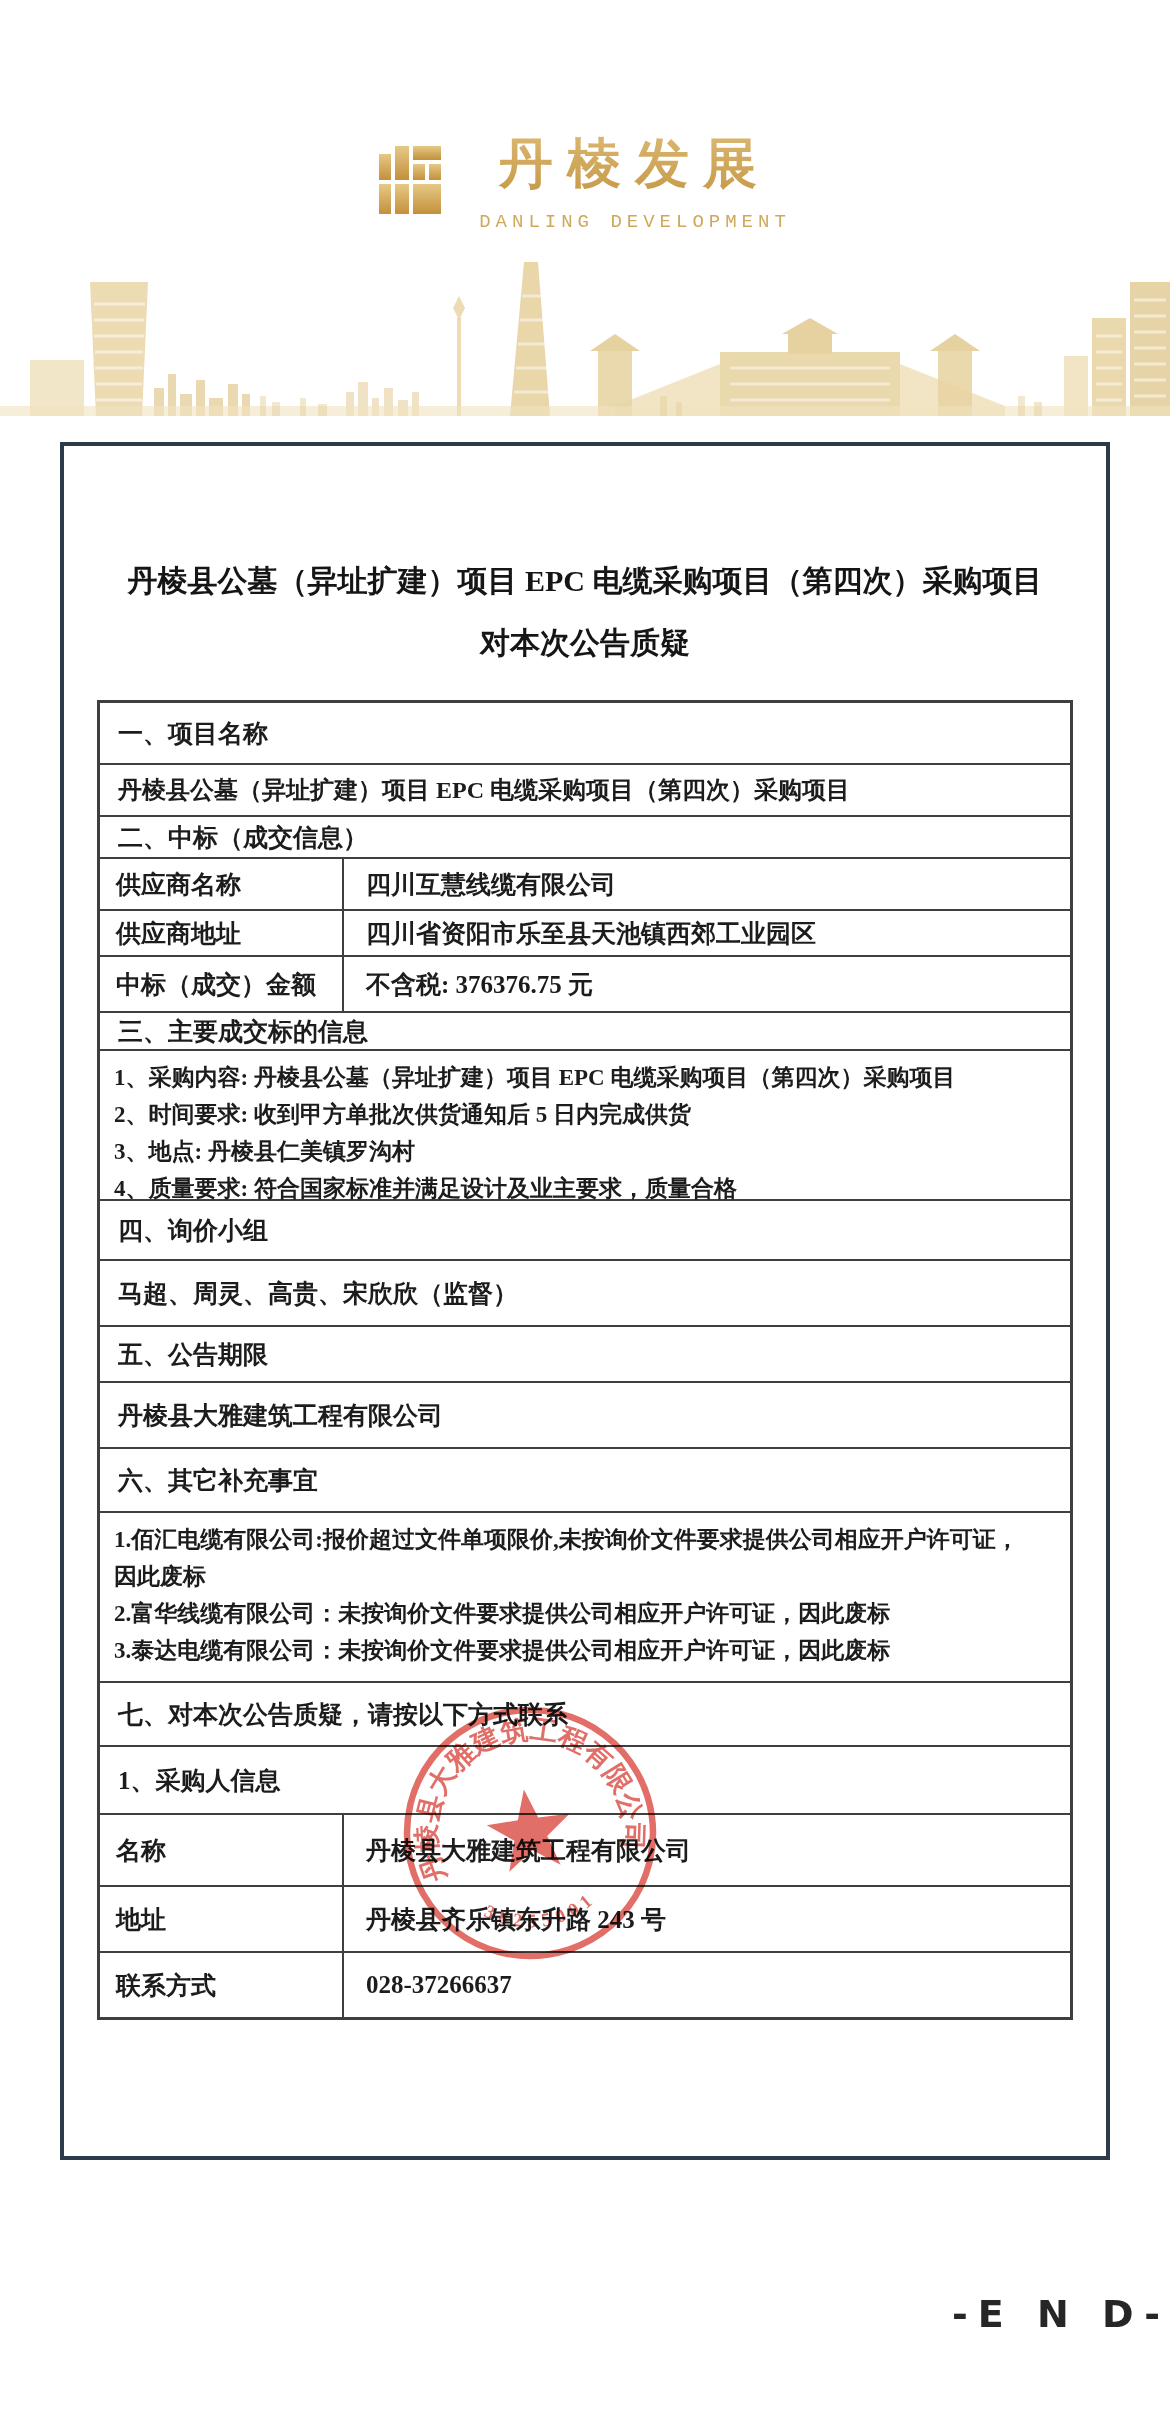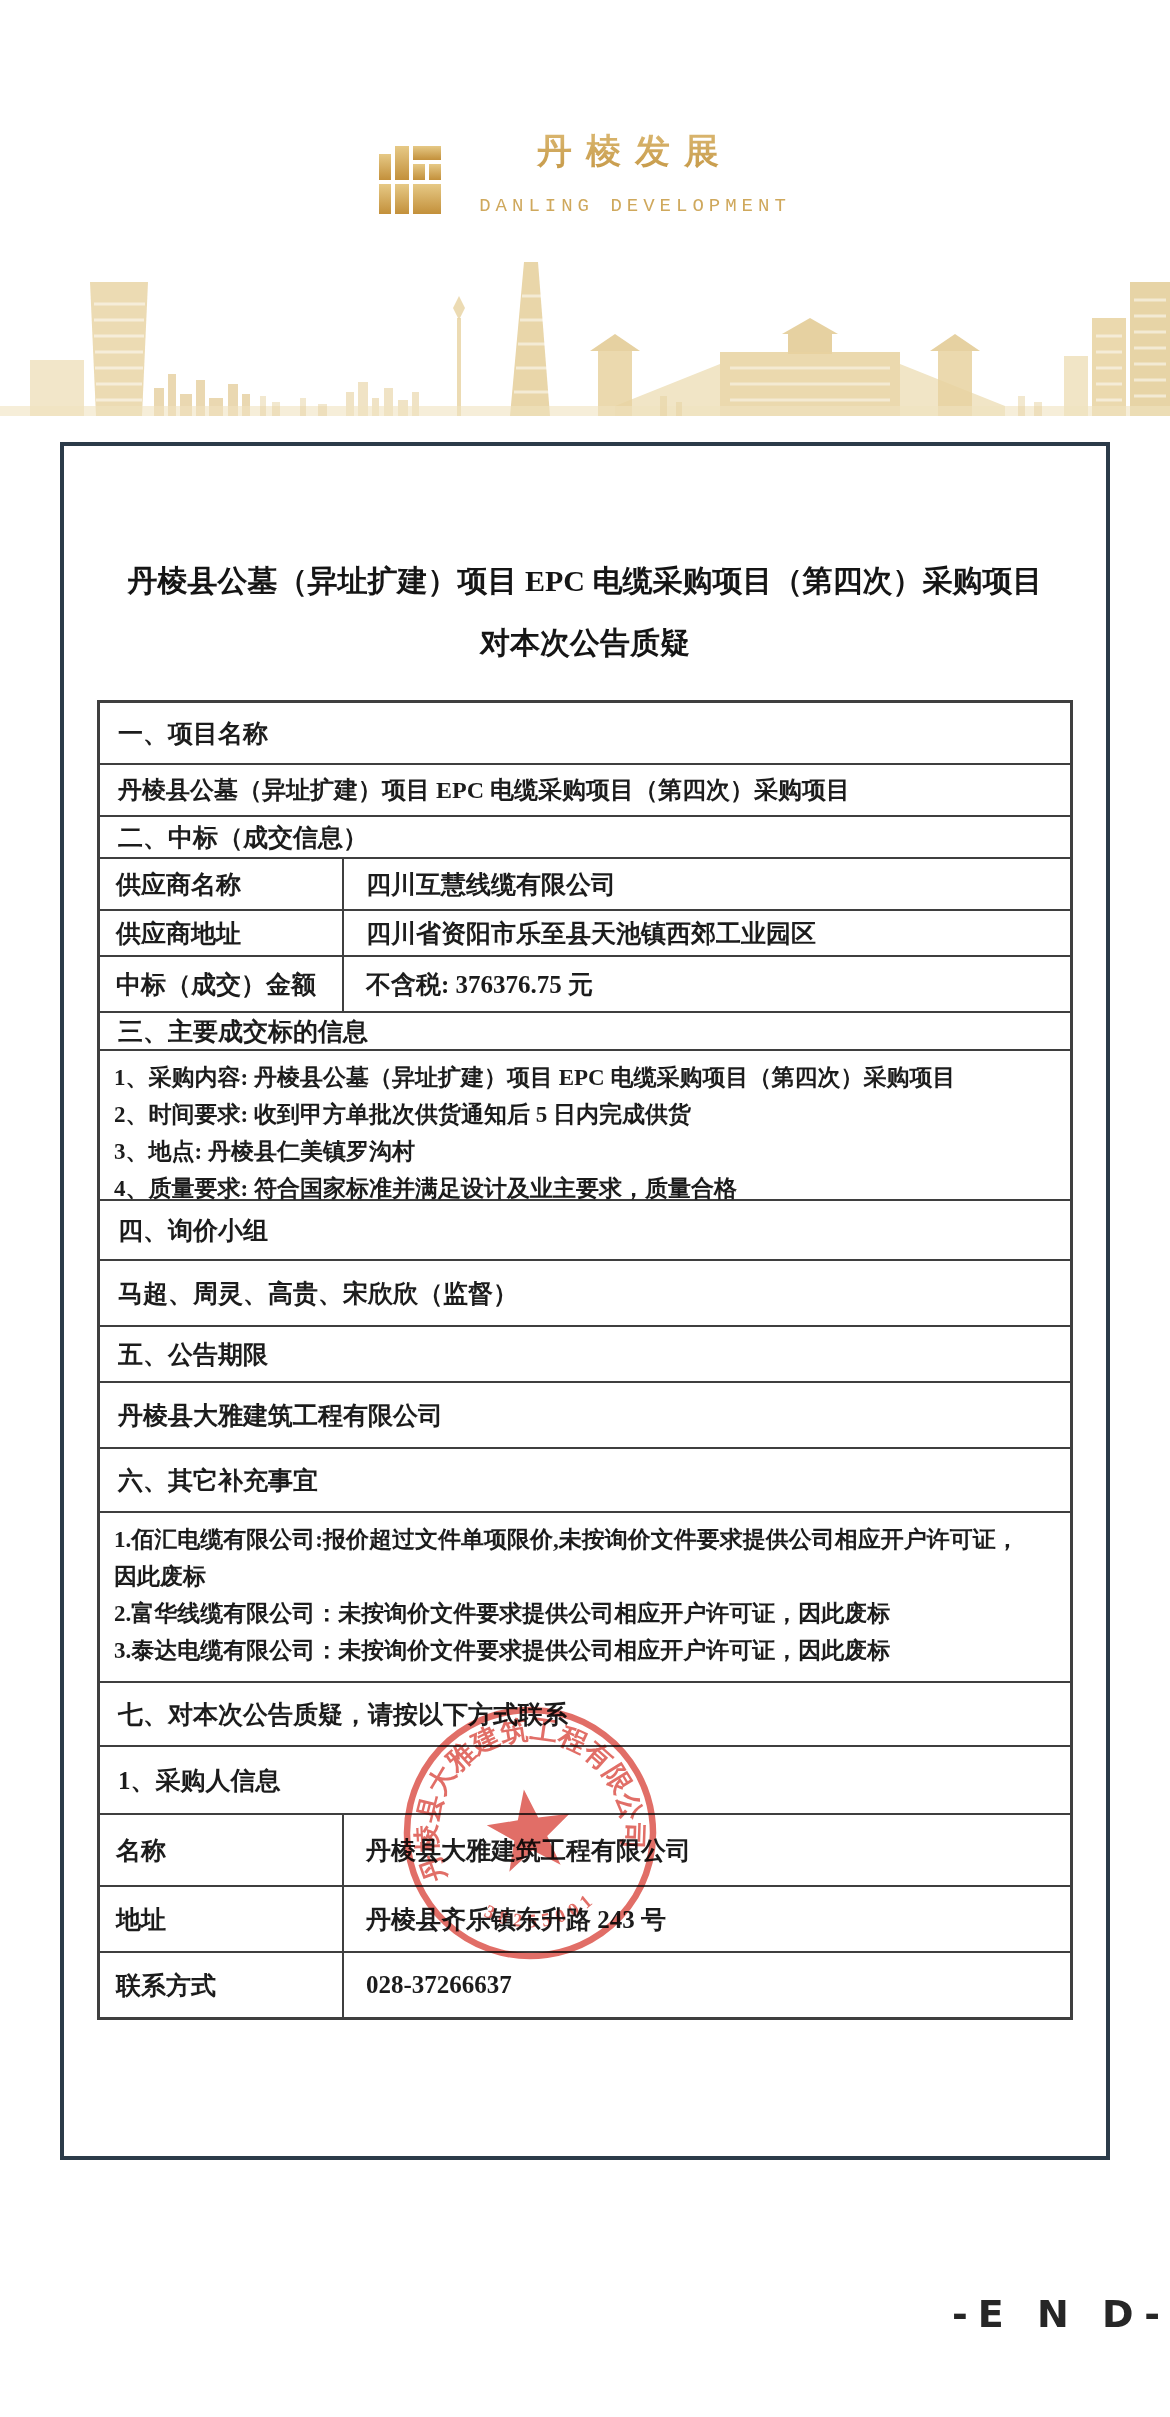--- a/index.html
+++ b/index.html
@@ -6,24 +6,24 @@
     --gold:#c79e4f; --gold-light:#e9d6ab; --gold-mid:#e0c globalization;
   }
   *{margin:0;padding:0;box-sizing:border-box}
   body{background:#ffffff;font-family:"Liberation Serif","DejaVu Serif",serif;color:var(--text,#1f1f1f)}
   .page{position:relative;width:1170px;height:2417px;margin:0 auto;background:#fff;overflow:hidden}
 
   
   .brand{position:absolute;top:128px;left:0;right:0;display:flex;justify-content:center;align-items:flex-start;gap:38px}
   .brand-logo{width:62px;height:68px;margin-top:18px}
   .brand-text{text-align:center}
-  .brand-cn{font-size:35px;font-weight:700;letter-spacing:14px;
+  .brand-cn{font-size:54px;font-weight:700;letter-spacing:14px;
     background:linear-gradient(180deg,#dcb973 0%, #c49745 100%);
     -webkit-background-clip:text;background-clip:text;color:transparent;white-space:nowrap}
-  .brand-en{margin-top:20px;font-family:"Liberation Mono","DejaVu Sans Mono",monospace;
+  .brand-en{margin-top:10px;font-family:"Liberation Mono","DejaVu Sans Mono",monospace;
     font-size:19px;letter-spacing:5px;color:#cfa85c;white-space:nowrap}
 
   .skyline{position:absolute;top:256px;left:0;width:1170px;height:160px;display:block}
 
   
   .doc{position:absolute;left:60px;top:442px;width:1050px;height:1718px;
     border:4px solid var(--border-dark,#2c3b49);background:#fff}
   .title{padding-top:104px;text-align:center;font-size:30px;font-weight:700;
     line-height:62px;color:#151515}
   .title span{display:block}

